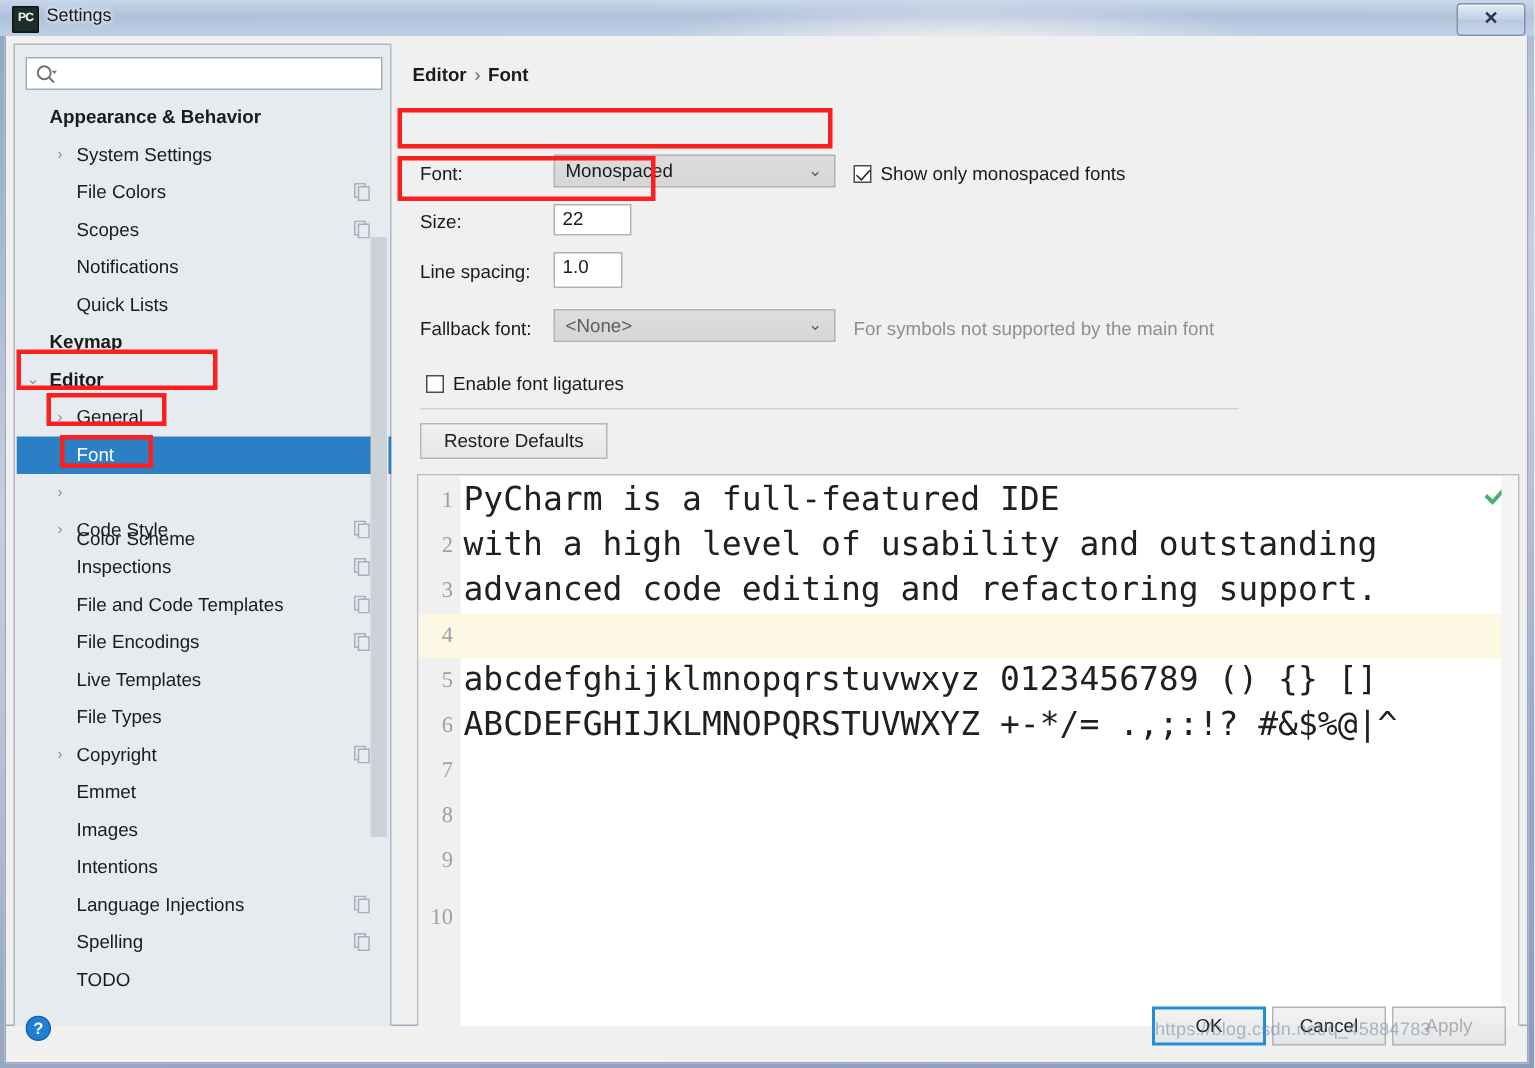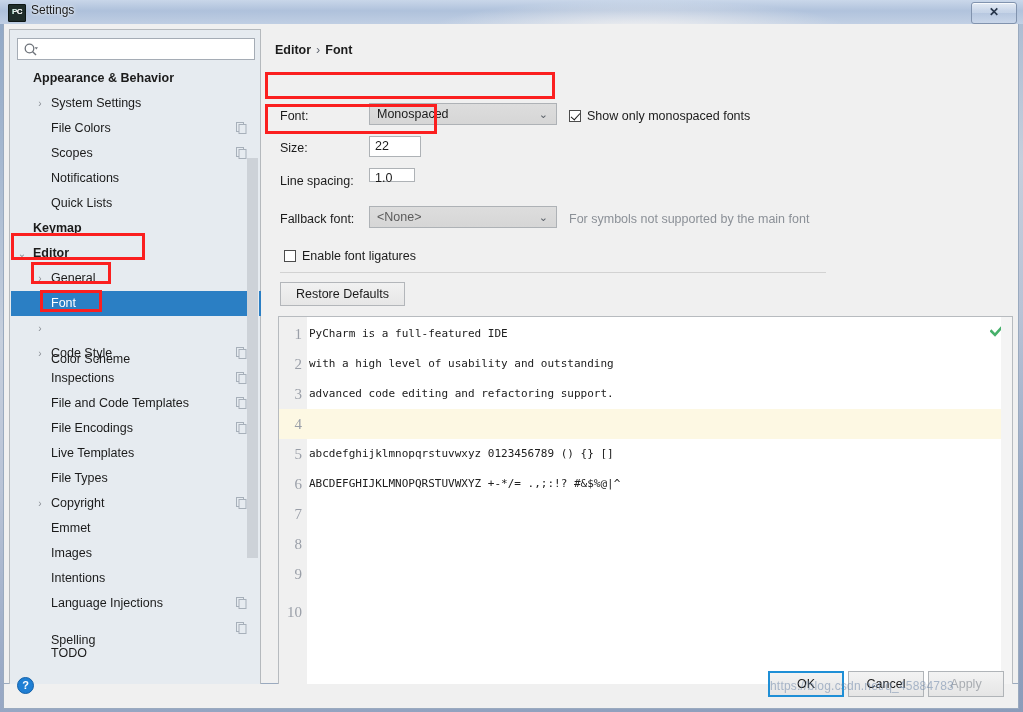--- a/index.html
+++ b/index.html
@@ -299,21 +299,21 @@
     text-align: right;
     font-family: "Liberation Serif", serif;
     font-size: 15px;
     line-height: 30px;
     color: #9a9fa8;
   }
   .code-text {
     position: absolute;
     left: 30px; top: 0;
     font-family: "DejaVu Sans Mono", monospace;
-    font-size: 11px;
+    font-size: 22px;
     line-height: 30px;
     color: #202020;
     white-space: pre;
   }
   #check-icon {
     position: absolute;
     right: 8px; top: 7px;
     width: 14px; height: 14px;
   }
   #prev-scroll {
@@ -507,21 +507,21 @@
             <span class="ti-label" style="left: 40px;">Intentions</span>
           </div>
           <div class="tree-item">
             <span class="ti-label" style="left: 40px;">Language Injections</span>
             <svg class="ti-copy" viewBox="0 0 11 12">
               <rect x="0.5" y="0.5" width="7" height="9" fill="none" stroke="#a7b0ba"></rect>
               <rect x="3" y="2.5" width="7" height="9" fill="#e6ebf0" stroke="#a7b0ba"></rect>
             </svg>
           </div>
           <div class="tree-item">
-            <span class="ti-label" style="left: 40px; margin-top: 12px;">Spelling</span>
+            <span class="ti-label" style="left: 40px;">Spelling</span>
             <svg class="ti-copy" viewBox="0 0 11 12">
               <rect x="0.5" y="0.5" width="7" height="9" fill="none" stroke="#a7b0ba"></rect>
               <rect x="3" y="2.5" width="7" height="9" fill="#e6ebf0" stroke="#a7b0ba"></rect>
             </svg>
           </div>
           <div class="tree-item">
             <span class="ti-label" style="left: 40px;">TODO</span>
           </div>
         </div>
 
@@ -542,21 +542,21 @@
         <span class="caret">⌄</span>
       </div>
       <div class="checkrow" style="left:303px; top:80px;">
         <span class="cbox checked"></span><span>Show only monospaced fonts</span>
       </div>
 
       <div class="field-label" style="left:14px; top:112px;">Size:</div>
       <div class="textfield" style="left:103px; top:107px; width:52px; height:21px;">22</div>
 
       <div class="field-label" style="left:14px; top:145px;">Line spacing:</div>
-      <div class="textfield" style="left:103px; top:139px; width:46px; height:14px;">1.0</div>
+      <div class="textfield" style="left:103px; top:139px; width:46px; height:24px;">1.0</div>
 
       <div class="field-label" style="left:14px; top:183px;">Fallback font:</div>
       <div class="combo disabled" style="left:103px; top:177px; width:188px; height:22px;">
         <span>&lt;None&gt;</span>
         <span class="caret">⌄</span>
       </div>
       <div class="hint" style="left:303px; top:183px;">For symbols not supported by the main font</div>
 
       <div class="checkrow" style="left:18px; top:220px;">
         <span class="cbox"></span><span>Enable font ligatures</span>

